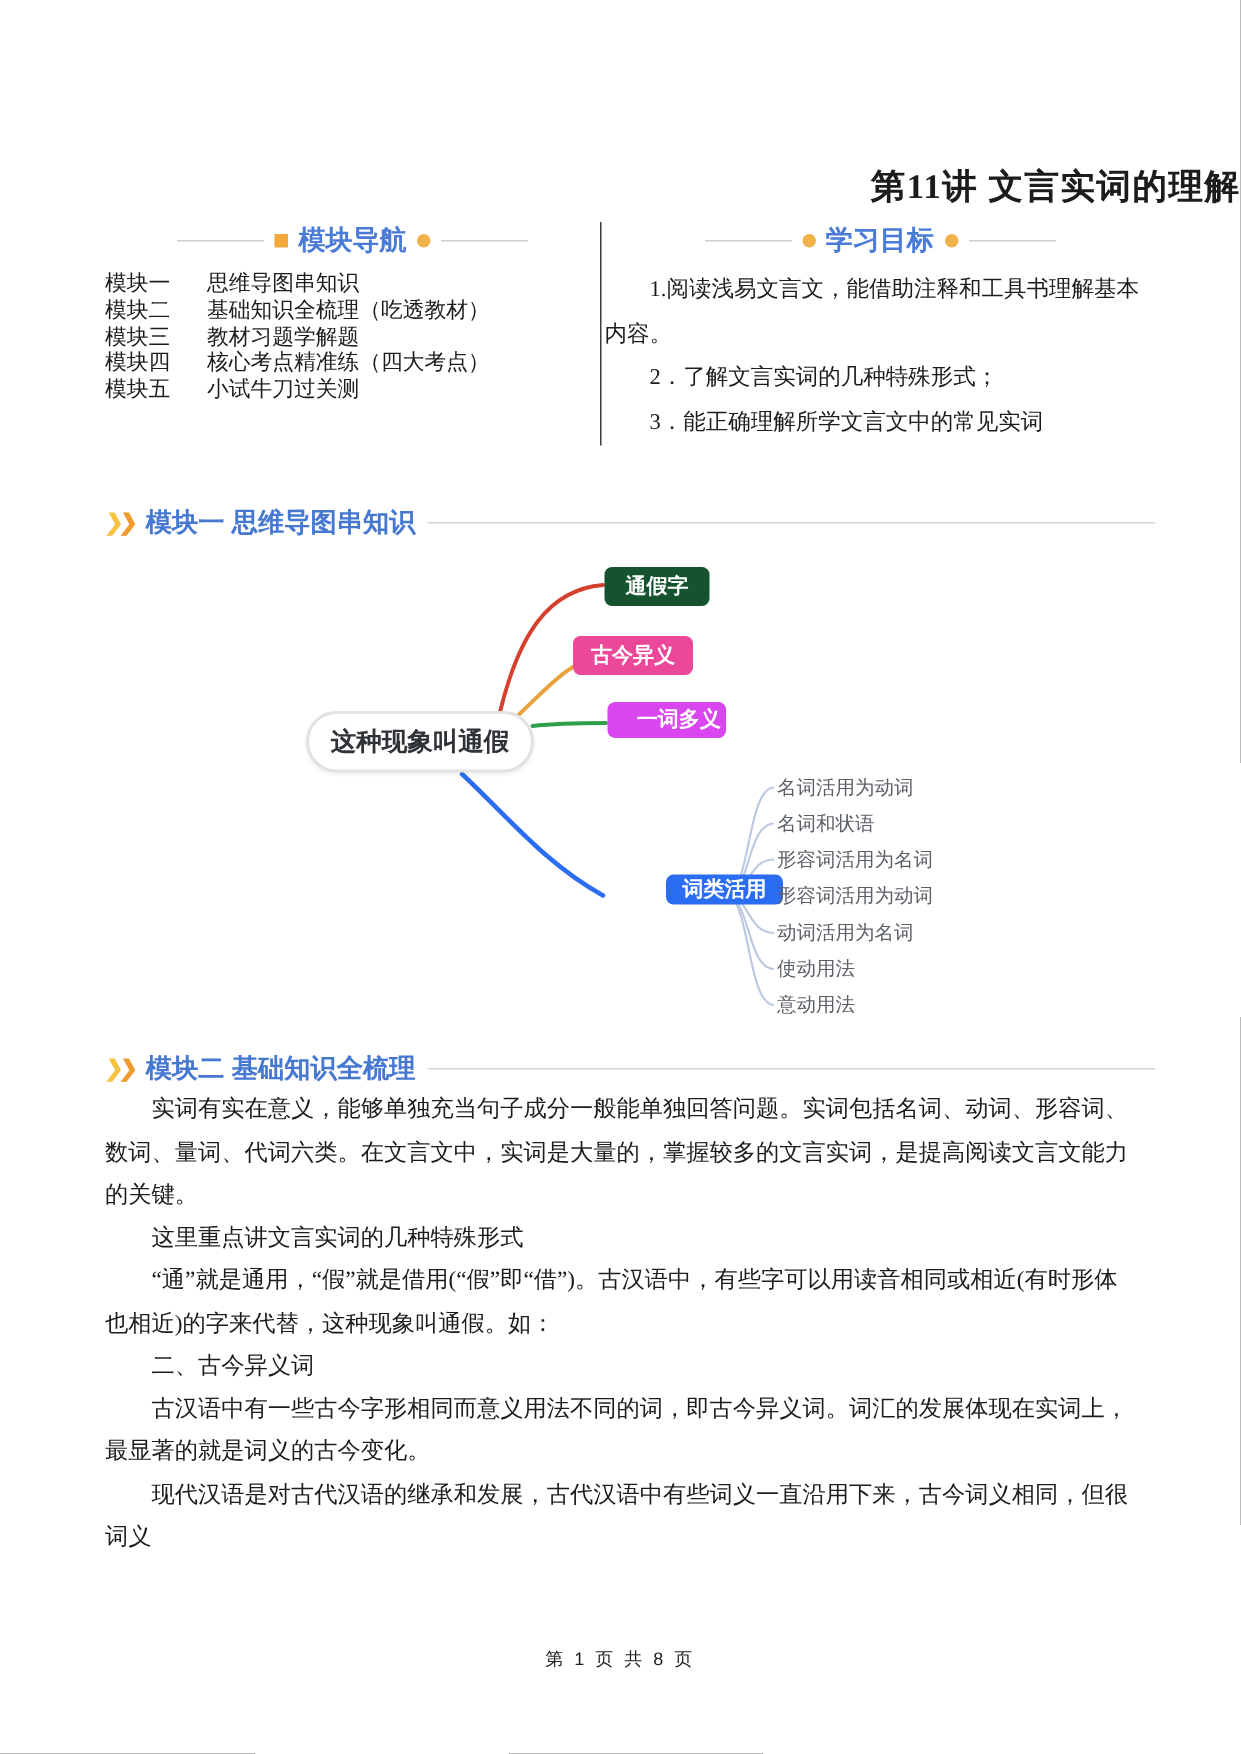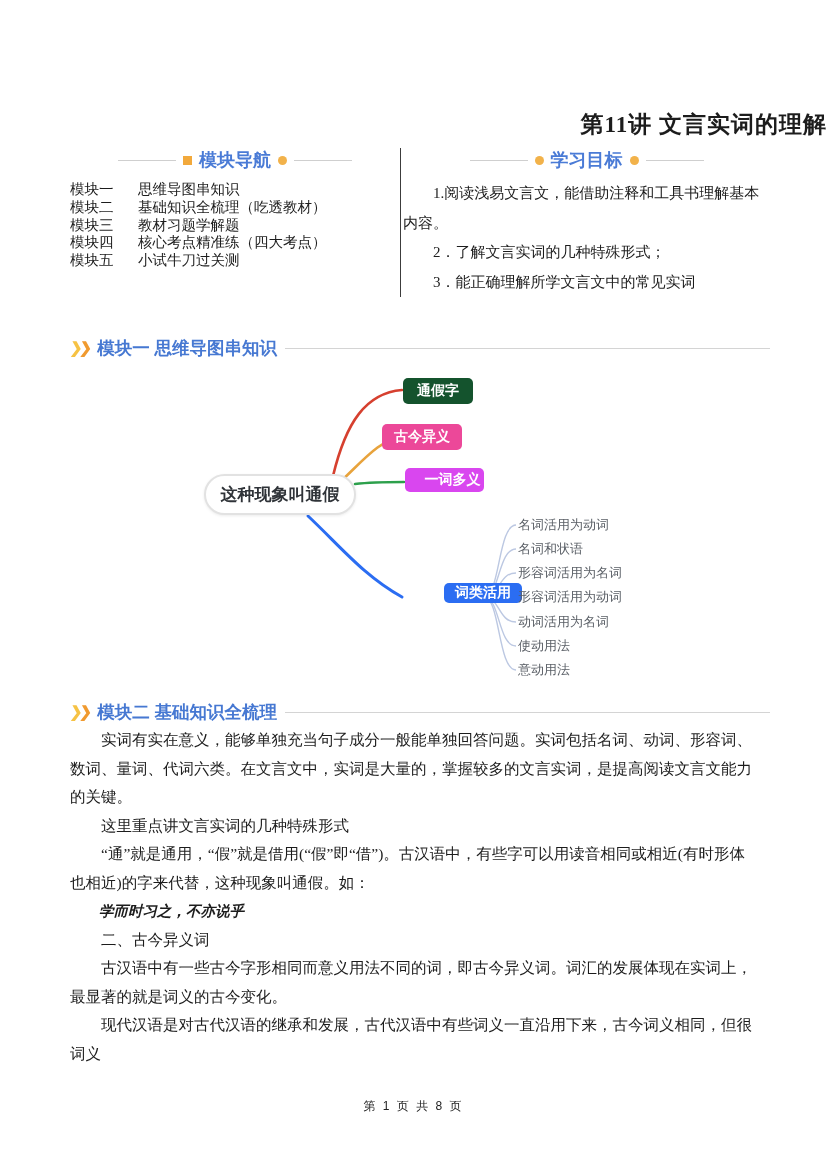--- a/index.html
+++ b/index.html
@@ -167,21 +167,20 @@
   <div class="section-header sec2">
     <span class="chev"><span class="c1">❯</span><span class="c2">❯</span></span>
     <span>模块二 基础知识全梳理</span>
     <span class="rule"></span>
   </div>
 
   <div class="content">
     <p>实词有实在意义，能够单独充当句子成分一般能单独回答问题。实词包括名词、动词、形容词、数词、量词、代词六类。在文言文中，实词是大量的，掌握较多的文言实词，是提高阅读文言文能力的关键。</p>
     <p>这里重点讲文言实词的几种特殊形式</p>
     <p>“通”就是通用，“假”就是借用(“假”即“借”)。古汉语中，有些字可以用读音相同或相近(有时形体也相近)的字来代替，这种现象叫通假。如：</p>
-    <p class="script">学而时习之，不亦说乎</p>
     <p>二、古今异义词</p>
     <p>古汉语中有一些古今字形相同而意义用法不同的词，即古今异义词。词汇的发展体现在实词上，最显著的就是词义的古今变化。</p>
     <p>现代汉语是对古代汉语的继承和发展，古代汉语中有些词义一直沿用下来，古今词义相同，但很词义</p>
   </div>
 
   <div class="footer">第 1 页 共 8 页</div>
 
 </div>
 
 </body></html>

